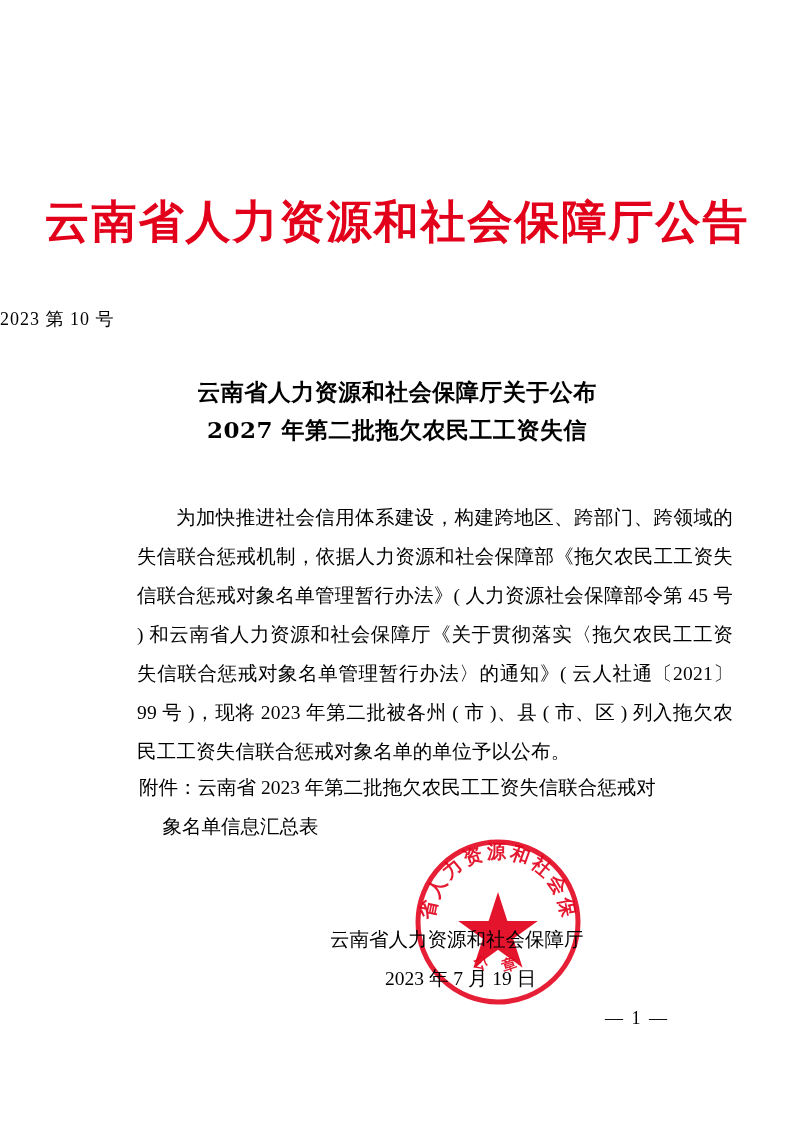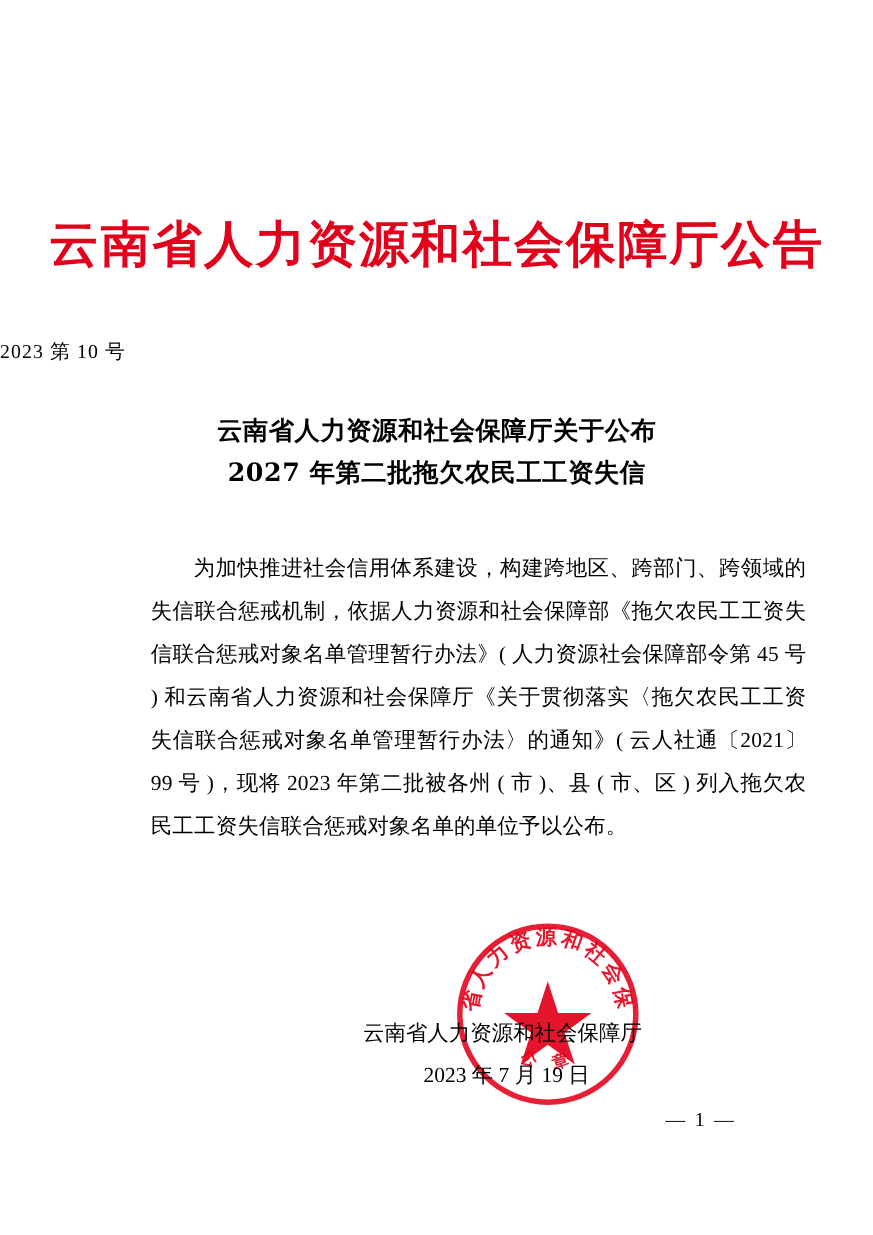--- a/index.html
+++ b/index.html
@@ -149,20 +149,24 @@
 
   <div class="title-block">
     <span class="line">云南省人力资源和社会保障厅关于公布</span>
     <span class="line">2027 年第二批拖欠农民工工资失信</span>
   </div>
 
   <div class="body-block">
     <p>为加快推进社会信用体系建设，构建跨地区、跨部门、跨领域的失信联合惩戒机制，依据人力资源和社会保障部《拖欠农民工工资失信联合惩戒对象名单管理暂行办法》( 人力资源社会保障部令第 45 号 ) 和云南省人力资源和社会保障厅《关于贯彻落实〈拖欠农民工工资失信联合惩戒对象名单管理暂行办法〉的通知》( 云人社通〔2021〕99 号 )，现将 2023 年第二批被各州 ( 市 )、县 ( 市、区 ) 列入拖欠农民工工资失信联合惩戒对象名单的单位予以公布。</p>
   </div>
 
+  <div class="attachment">
+    <span>附件：</span><span>云南省 2023 年第二批拖欠农民工工资失信联合惩戒对</span>
+    <span class="cont">象名单信息汇总表</span>
+  </div>
 
   <div class="seal">
     <svg width="172" height="172" viewBox="0 0 172 172" xmlns="http://www.w3.org/2000/svg">
       <defs>
         <path id="sealArcTop" d="M 22,86 A 64,64 0 0 1 150,86" fill="none"></path>
         <path id="sealArcBottom" d="M 37,86 A 49,49 0 0 0 135,86" fill="none"></path>
       </defs>
       <circle cx="86" cy="86" r="80" fill="none" stroke="#E2001A" stroke-width="5" opacity="0.88"></circle>
       <text font-family="DejaVu Serif, Liberation Serif, serif" font-size="19" font-weight="bold" fill="#E2001A" opacity="0.9" letter-spacing="3">
         <textPath href="#sealArcTop" startOffset="50%" text-anchor="middle">云南省人力资源和社会保障厅</textPath>

